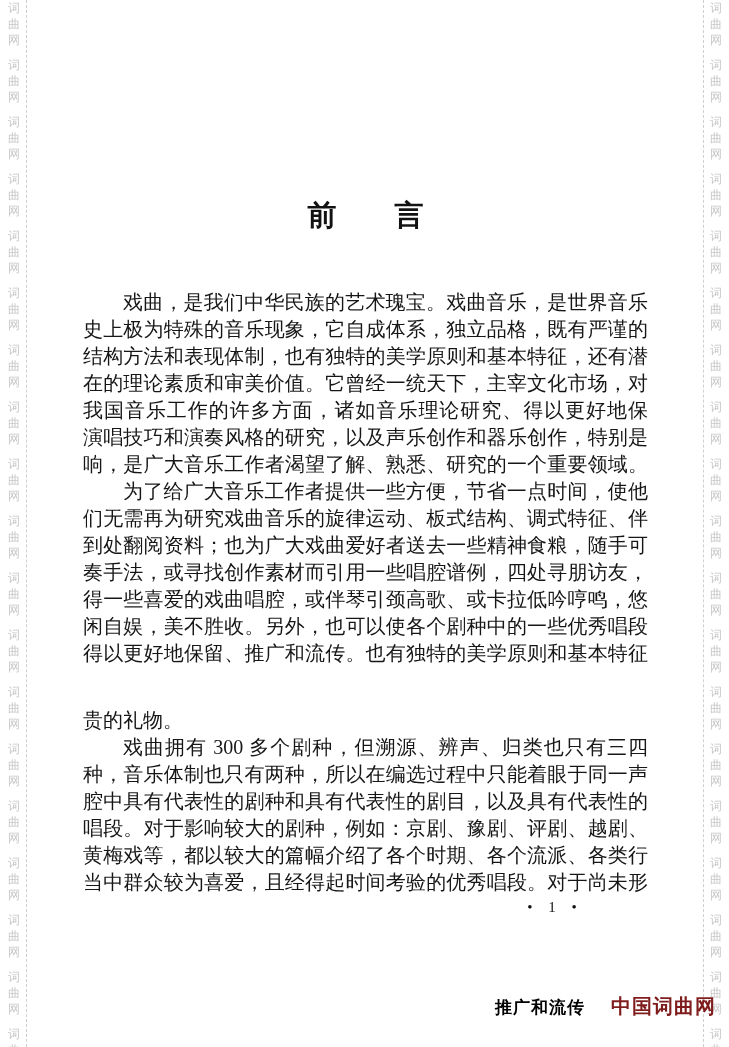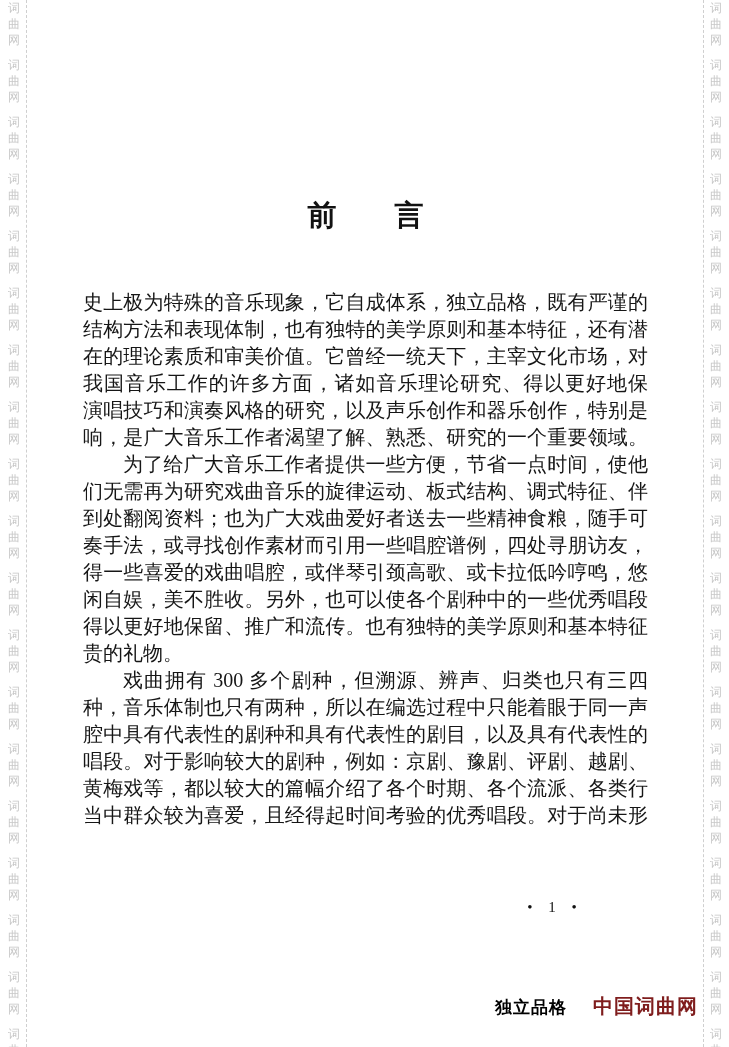--- a/index.html
+++ b/index.html
@@ -59,21 +59,21 @@
     line-height: 27px;
     color: #161616;
   }
   .line {
     height: 27px;
     text-align: justify;
     text-align-last: justify;
     overflow: hidden;
   }
   .line.first { text-indent: 2em; }
-  .line.short { text-align-last: left; }
+  .line.short { text-align-last: left; margin-top: 40px; }
   
   .pagenum {
     position: absolute;
     left: 494px; top: 899px;
     width: 122px;
     text-align: center;
     font-size: 15px;
     letter-spacing: 6px;
     color: #111111;
     white-space: nowrap;
@@ -289,20 +289,21 @@
         <span>曲</span>
       </div>
     </div>
   <div class="dash left"></div>
   <div class="dash right"></div>
 
   <h1 class="title">前　　言</h1>
 
   <div class="bodytext">
     <div>
+      <div class="line first">戏曲，是我们中华民族的艺术瑰宝。戏曲音乐，是世界音乐</div>
       <div class="line">史上极为特殊的音乐现象，它自成体系，独立品格，既有严谨的</div>
       <div class="line">结构方法和表现体制，也有独特的美学原则和基本特征，还有潜</div>
       <div class="line">在的理论素质和审美价值。它曾经一统天下，主宰文化市场，对</div>
       <div class="line">我国音乐工作的许多方面，诸如音乐理论研究、得以更好地保留、</div>
       <div class="line">演唱技巧和演奏风格的研究，以及声乐创作和器乐创作，特别是</div>
       <div class="line">响，是广大音乐工作者渴望了解、熟悉、研究的一个重要领域。</div>
     </div>
     <div>
       <div class="line first">为了给广大音乐工作者提供一些方便，节省一点时间，使他</div>
       <div class="line">们无需再为研究戏曲音乐的旋律运动、板式结构、调式特征、伴</div>
@@ -319,17 +320,17 @@
       <div class="line">腔中具有代表性的剧种和具有代表性的剧目，以及具有代表性的</div>
       <div class="line">唱段。对于影响较大的剧种，例如：京剧、豫剧、评剧、越剧、</div>
       <div class="line">黄梅戏等，都以较大的篇幅介绍了各个时期、各个流派、各类行</div>
       <div class="line">当中群众较为喜爱，且经得起时间考验的优秀唱段。对于尚未形</div>
     </div>
   </div>
 
   <div class="pagenum">• 1 •</div>
 
   <div class="footer">
-    <span class="prefix">独立品格</span>
+    <span class="prefix">推广和流传</span>
     <span class="brand">中国词曲网</span>
   </div>
 
 </div>
 
 </body></html>

